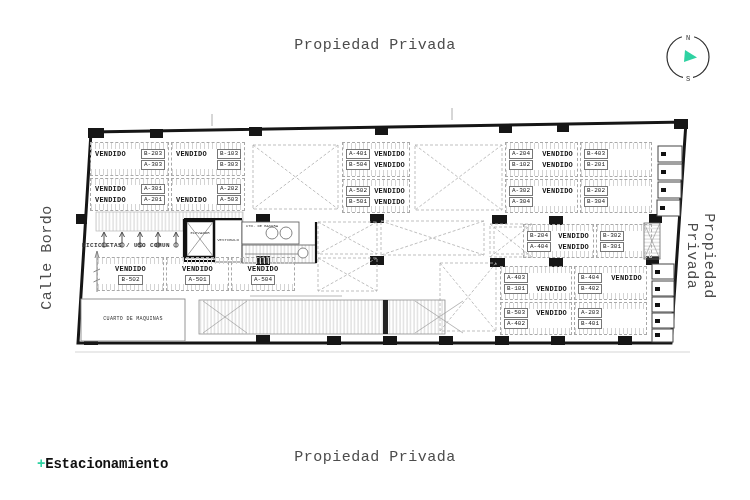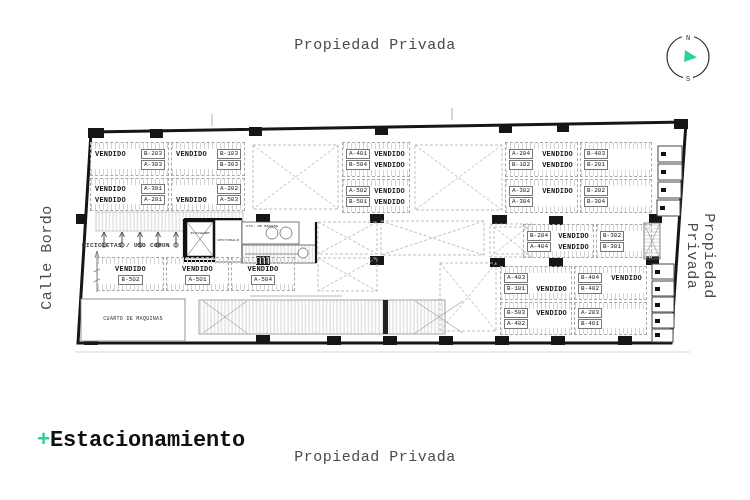--- a/index.html
+++ b/index.html
@@ -5,21 +5,21 @@
   html,body{margin:0;padding:0;background:#fff;}
   .canvas{position:relative;width:750px;height:498px;background:#fff;overflow:hidden;
           font-family:Liberation Mono, monospace;}
   svg{position:absolute;left:0;top:0;}
   
   .lbl{position:absolute;color:#4c4c4c;font-size:15px;letter-spacing:.5px;}
   .lbl-top{left:0;right:0;top:37px;text-align:center;}
   .lbl-bottom{left:0;right:0;top:449px;text-align:center;}
   .lbl-left{left:-18px;top:249px;width:130px;text-align:center;transform:rotate(-90deg);}
   .lbl-right{left:625px;top:239px;width:150px;text-align:center;transform:rotate(90deg);}
-  .logo{position:absolute;left:37px;top:428px;font-size:22px;font-weight:800;color:#101010;letter-spacing:-.2px;}
+  .logo{position:absolute;left:37px;top:456px;font-size:14px;font-weight:800;color:#101010;letter-spacing:-.2px;}
   .logo .plus{font-weight:800;}
   
   #bays-layer{position:absolute;left:0;top:0;width:750px;height:500px;}
   .bay{position:absolute;box-sizing:border-box;border:1px dashed #a8a8a8;
        background:
          repeating-linear-gradient(90deg,#d4d4d4 0 1px,transparent 1px 4px),
          repeating-linear-gradient(90deg,#d4d4d4 0 1px,transparent 1px 4px);
        background-size:100% 6px,100% 6px;background-position:top,bottom;background-repeat:no-repeat;
        display:flex;flex-direction:column;justify-content:center;padding:6px 3px;}
   .bline{display:flex;align-items:center;justify-content:space-between;min-height:10px;margin:0.5px 0;}

